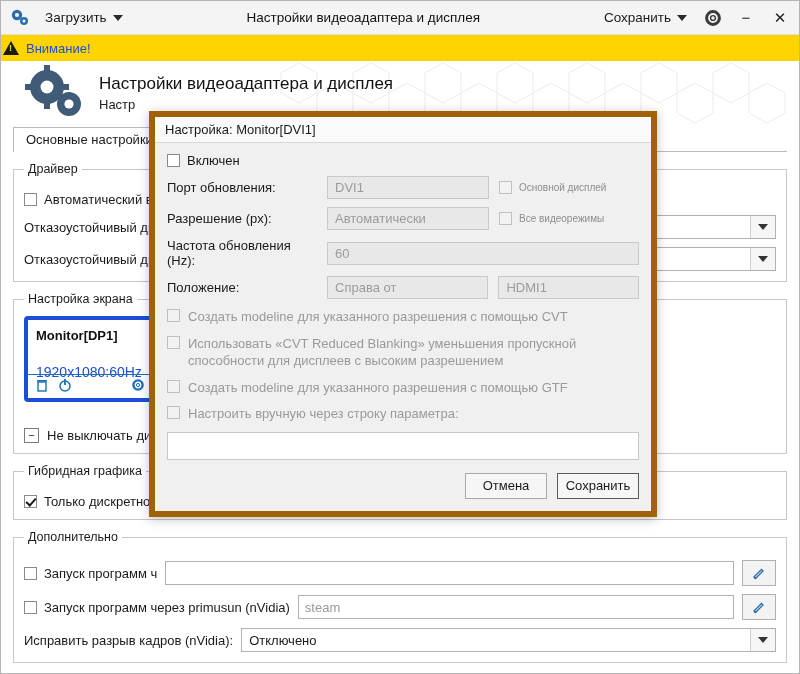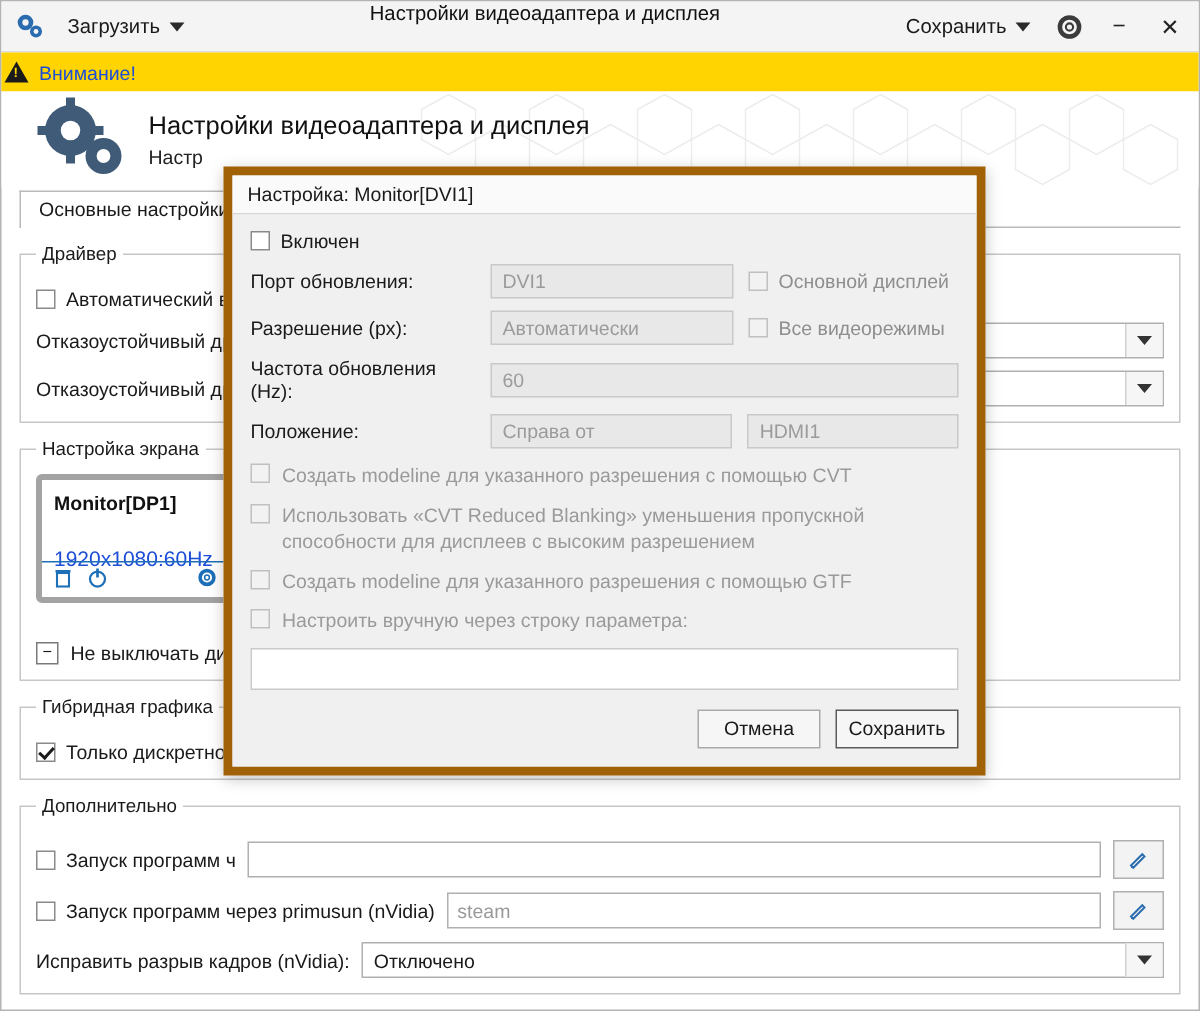--- a/index.html
+++ b/index.html
@@ -25,20 +25,21 @@
     display: flex;
     flex-direction: column;
   }
 
   
   .titlebar {
     height: 34px;
     background: #f4f4f4;
     border-bottom: 1px solid #dcdcdc;
     display: flex;
+    align-items: center;
     padding: 0 6px 0 8px;
     box-sizing: border-box;
     flex: 0 0 auto;
   }
   .tb-left, .tb-right {
     display: flex;
     align-items: center;
     gap: 8px;
   }
   .tb-center {
@@ -284,21 +285,21 @@
 
   
   .monitor-area {
     height: 104px;
     position: relative;
     padding-top: 2px;
   }
   .monitor {
     width: 132px;
     height: 86px;
-    border: 4px solid #a3a3a3;
+    border: 4px solid #1d4ed8;
     border-radius: 4px;
     background: #ffffff;
     position: relative;
     box-sizing: border-box;
     padding: 8px 8px 0 8px;
   }
   .monitor .mname { font-size: 13px; font-weight: bold; color: #111; }
   .monitor .mres { font-size: 14px; color: #1d4ed8; margin-top: 21px; }
   .monitor .mbar {
     position: absolute;
@@ -388,21 +389,21 @@
     flex: 1 1 auto;
     min-width: 0;
   }
   .m-chk-right {
     display: inline-flex;
     align-items: center;
     gap: 7px;
     width: 140px;
     flex: 0 0 auto;
     color: #8e8e8e;
-    font-size: 13px;
+    font-size: 10px;
   }
   .m-check-row {
     display: flex;
     align-items: flex-start;
     gap: 8px;
     margin-top: 9px;
     color: #9a9a9a;
     font-size: 13px;
     line-height: 1.35;
   }

